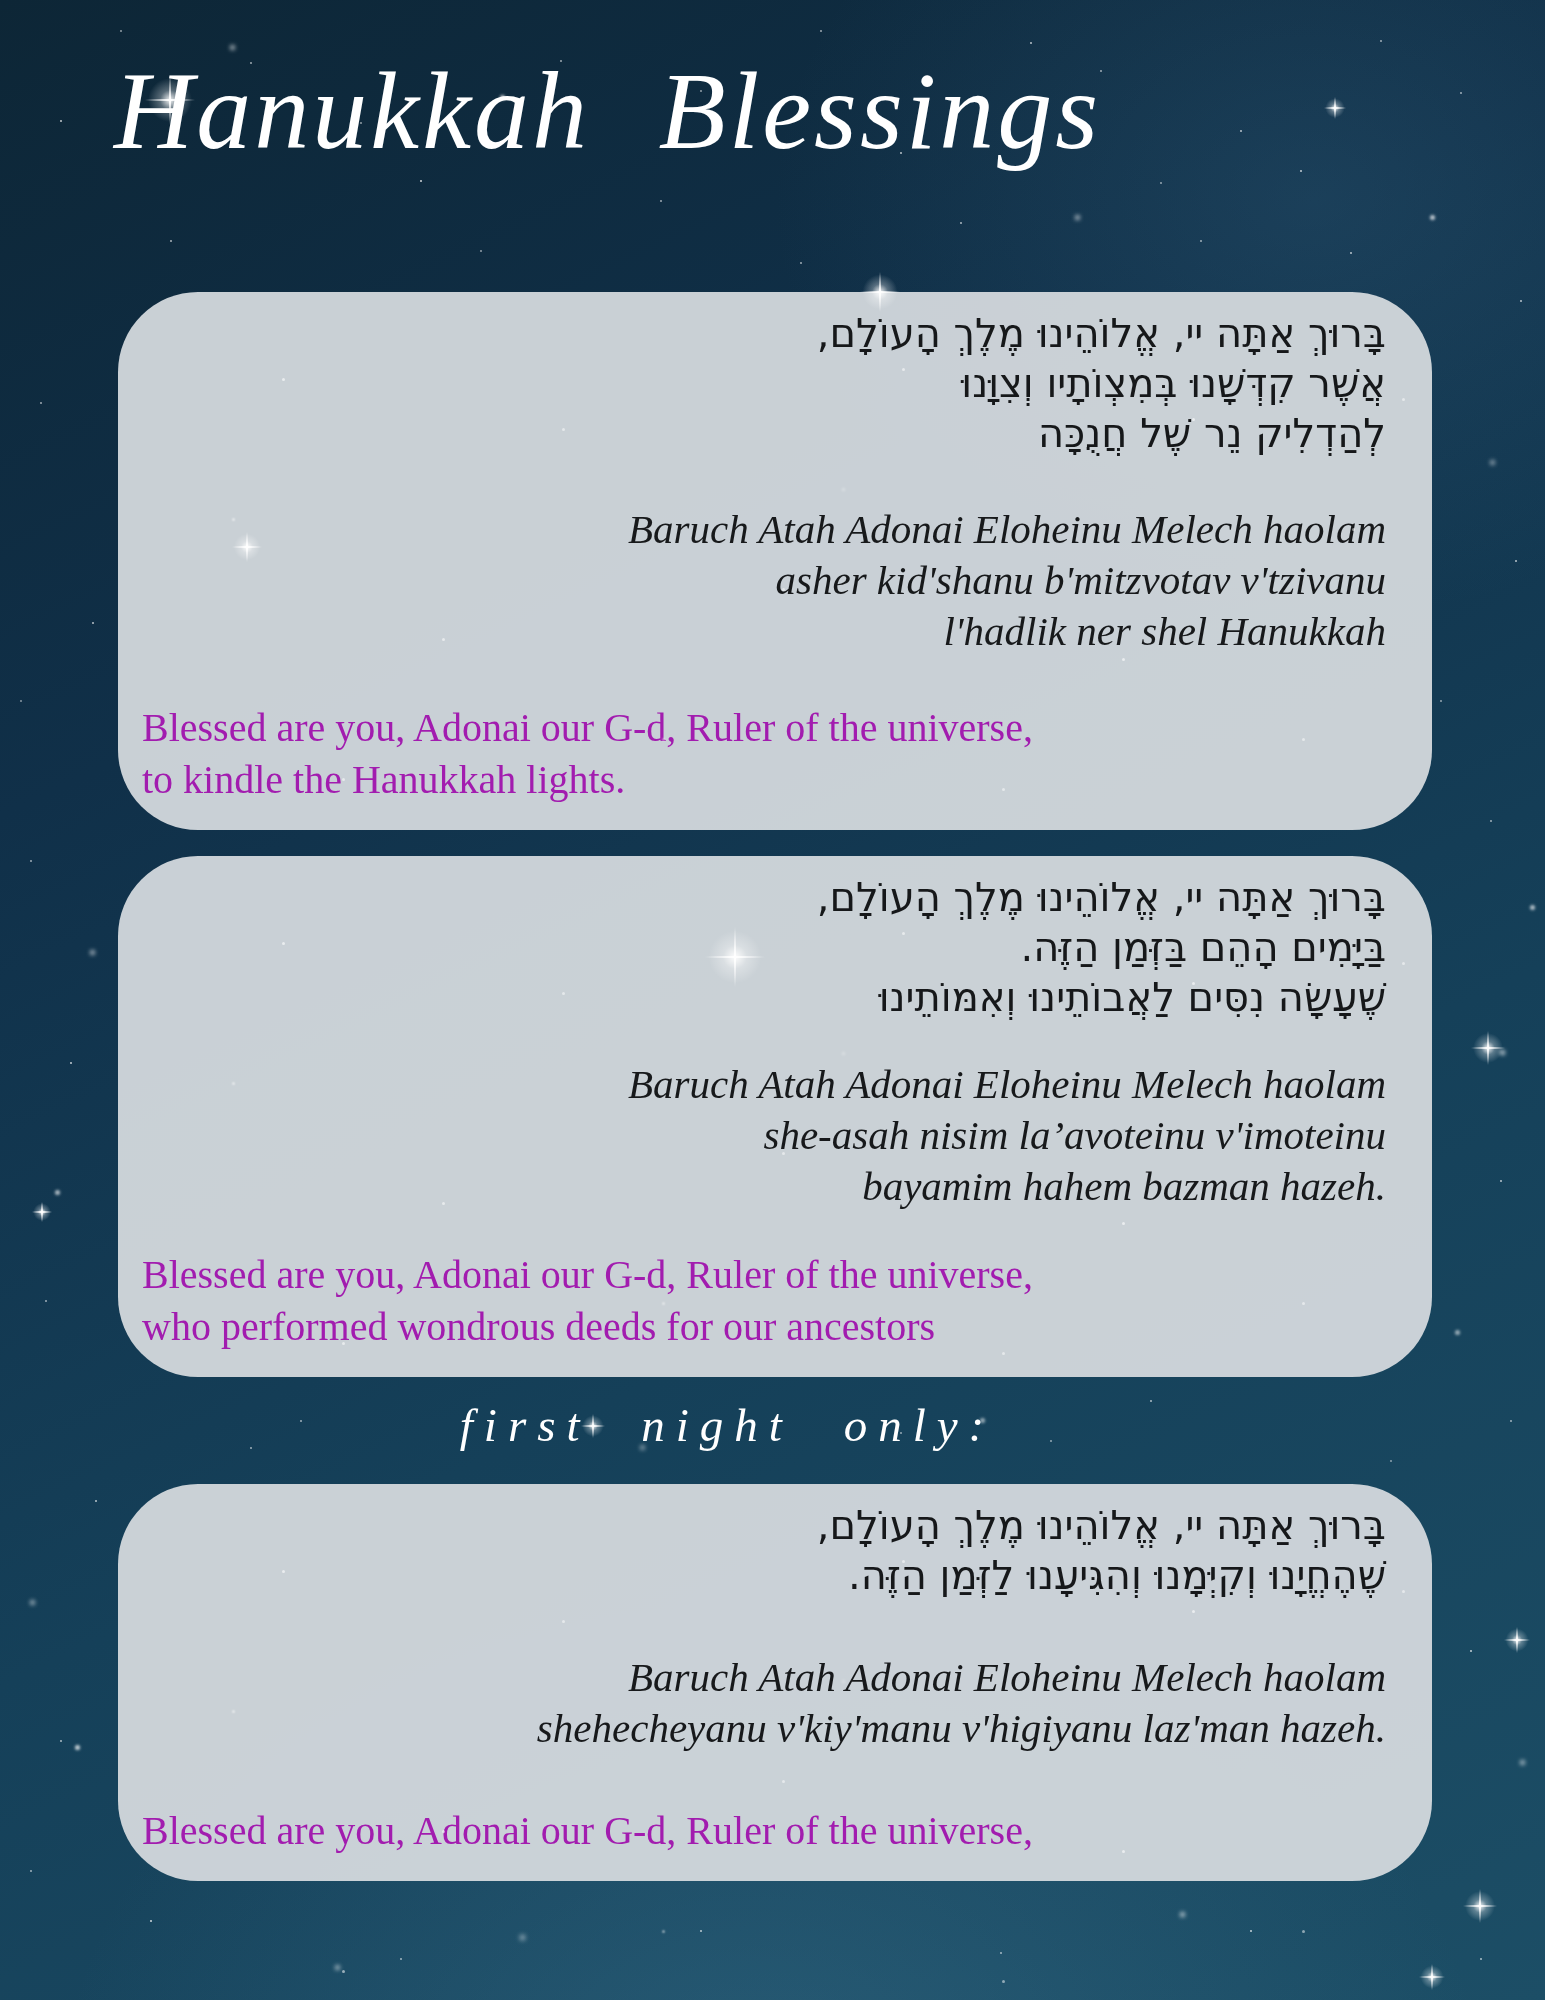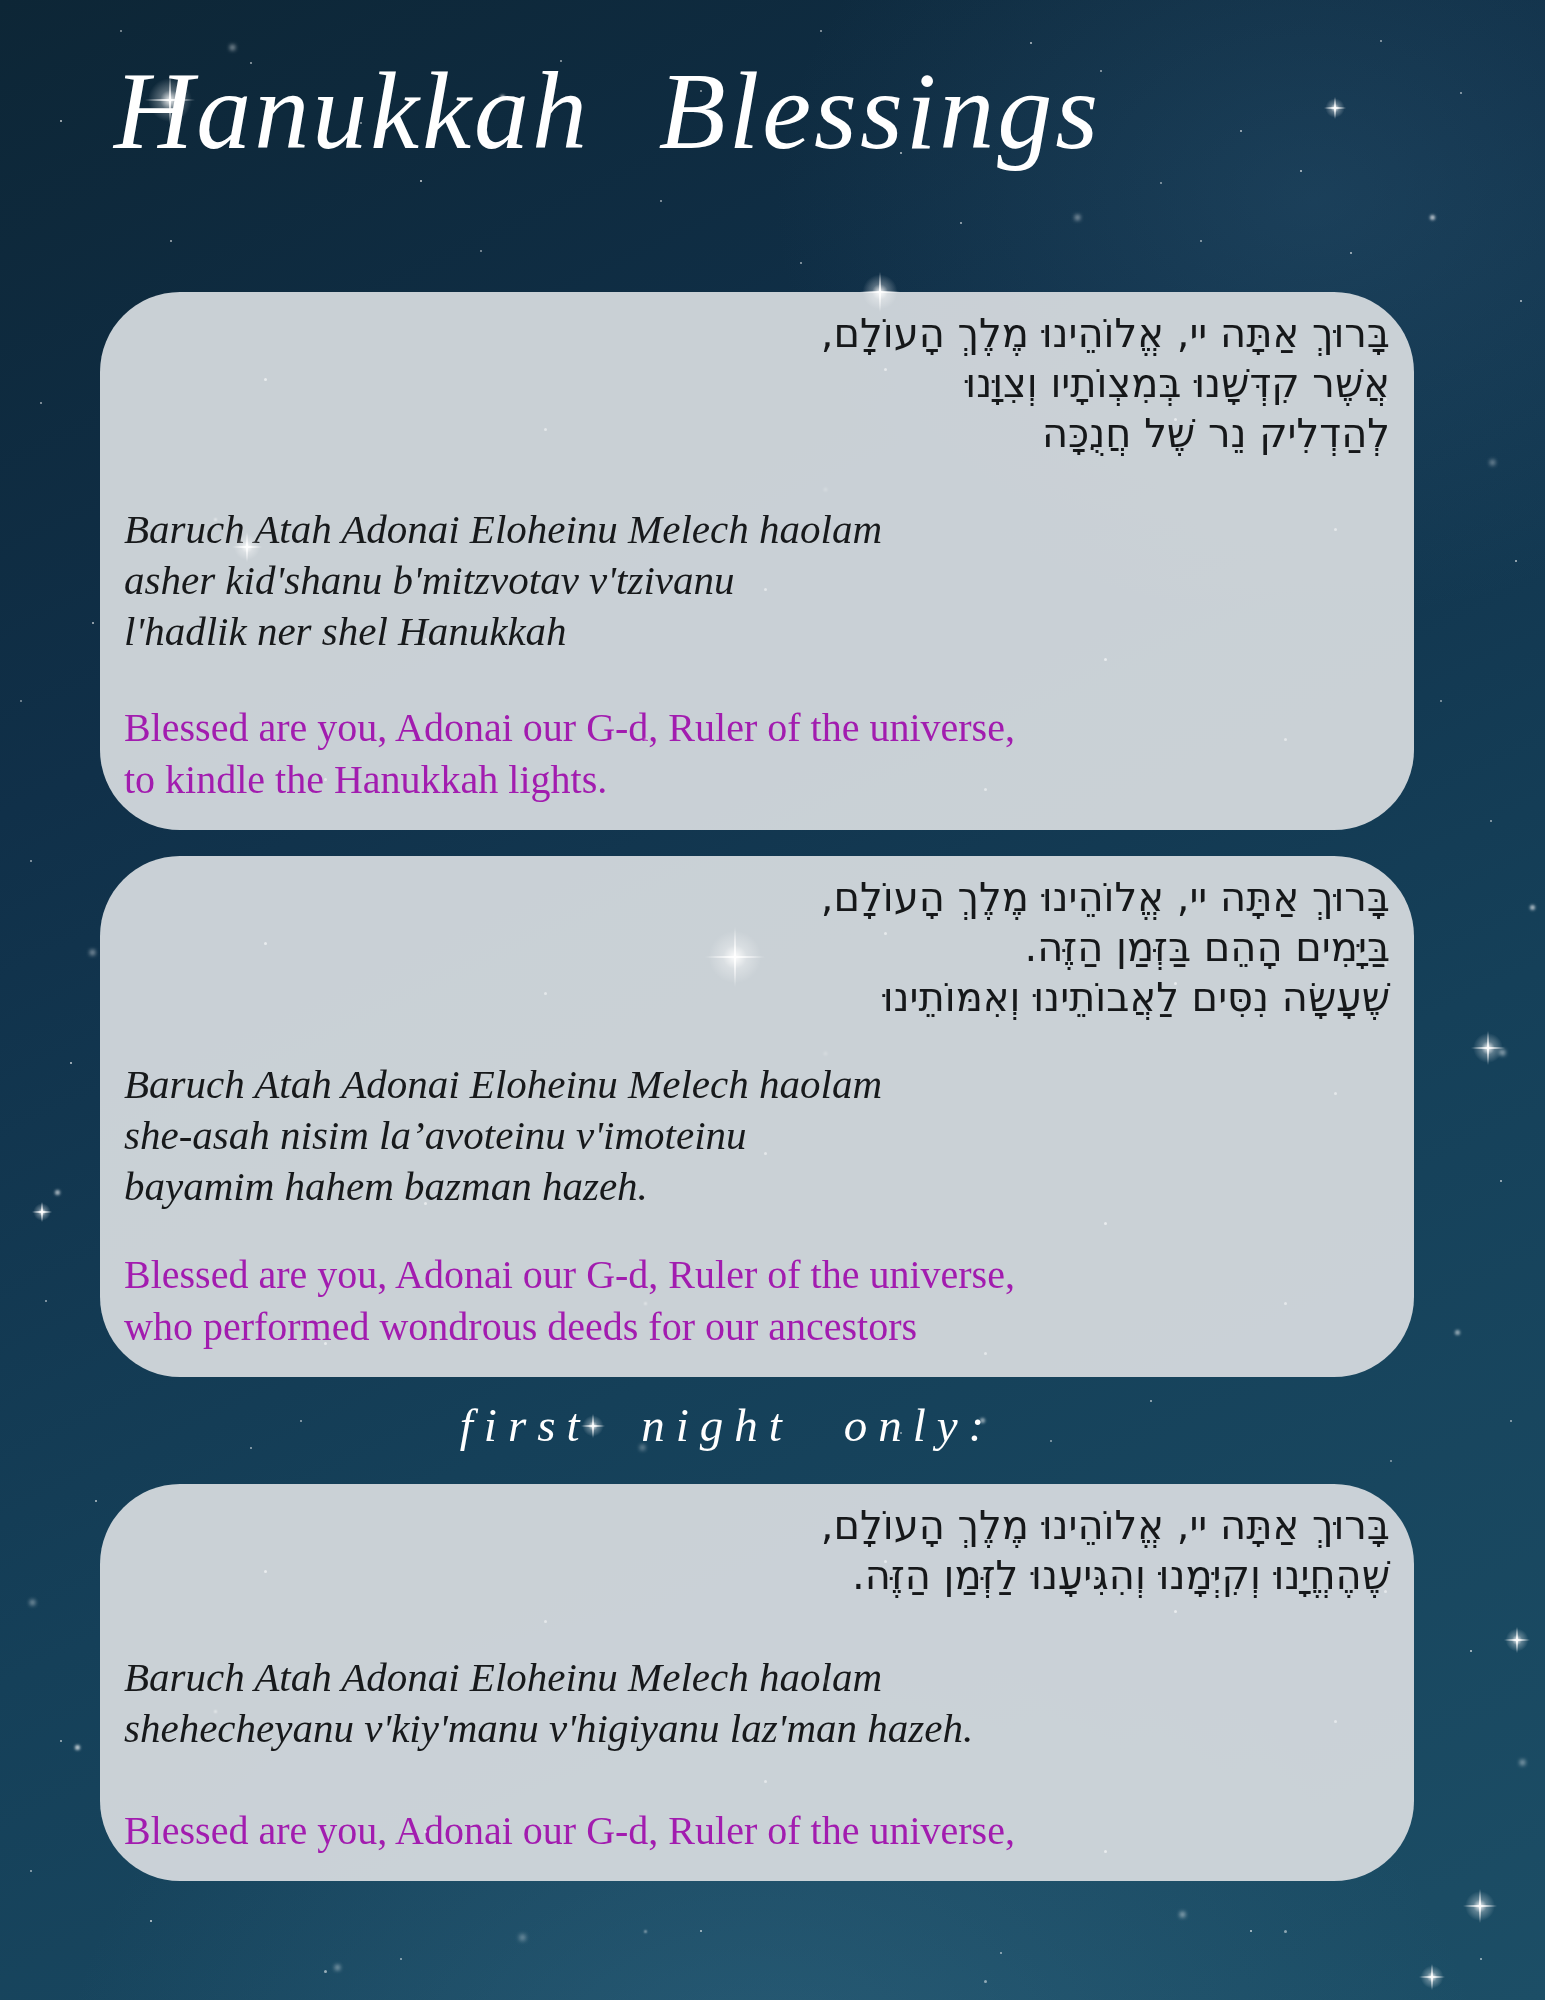--- a/index.html
+++ b/index.html
@@ -65,45 +65,45 @@
   }
   .section-label{
     position:absolute;z-index:2;top:1398px;left:0;width:1545px;
     transform:translateX(-45px);
     text-align:center;color:#ffffff;font-style:italic;
     font-family:"Liberation Serif", cursive;
     font-size:47px;letter-spacing:11px;word-spacing:28px;
   }
   
   .card{
-    position:absolute;z-index:1;left:100px;width:1314px;box-sizing:border-box;
+    position:absolute;z-index:1;left:118px;width:1314px;box-sizing:border-box;
     background:rgba(212,217,221,0.95);
     border-radius:80px;
     display:flex;flex-direction:column;justify-content:space-between;
-    padding:16px 24px 24px 24px;
+    padding:16px 46px 24px 24px;
   }
   .card::before{ 
     content:"";position:absolute;width:3px;height:3px;border-radius:50%;background:transparent;
     box-shadow:
       140px 70px rgba(255,255,255,.6), 420px 120px rgba(255,255,255,.5), 760px 60px rgba(255,255,255,.55),
       1050px 110px rgba(255,255,255,.6), 1210px 220px rgba(255,255,255,.5), 300px 330px rgba(255,255,255,.55),
       640px 280px rgba(255,255,255,.5), 980px 350px rgba(255,255,255,.6), 1160px 430px rgba(255,255,255,.5),
       200px 470px rgba(255,255,255,.55), 520px 430px 2px rgba(255,255,255,.5), 860px 480px rgba(255,255,255,.5),
       90px 210px 2px rgba(255,255,255,.55), 1260px 90px rgba(255,255,255,.5), 700px 180px 3px rgba(255,255,255,.45);
   }
   .card1{top:292px;height:538px;}
   .card2{top:856px;height:521px;}
   .card3{top:1484px;height:397px;}
   .hebrew{
     direction:rtl;text-align:right;color:#16181a;
     font-family:"DejaVu Sans", sans-serif;
     font-size:40px;line-height:50px;
   }
   .translit{
-    text-align:left;color:#17191b;font-style:italic;
+    text-align:right;color:#17191b;font-style:italic;
     font-family:"Liberation Serif", serif;
     font-size:41px;line-height:51px;
   }
   .english{
     text-align:left;color:#a21caf;
     font-family:"Liberation Serif", serif;
     font-size:40px;line-height:52px;
   }
   .line{white-space:nowrap;}
 </style>

